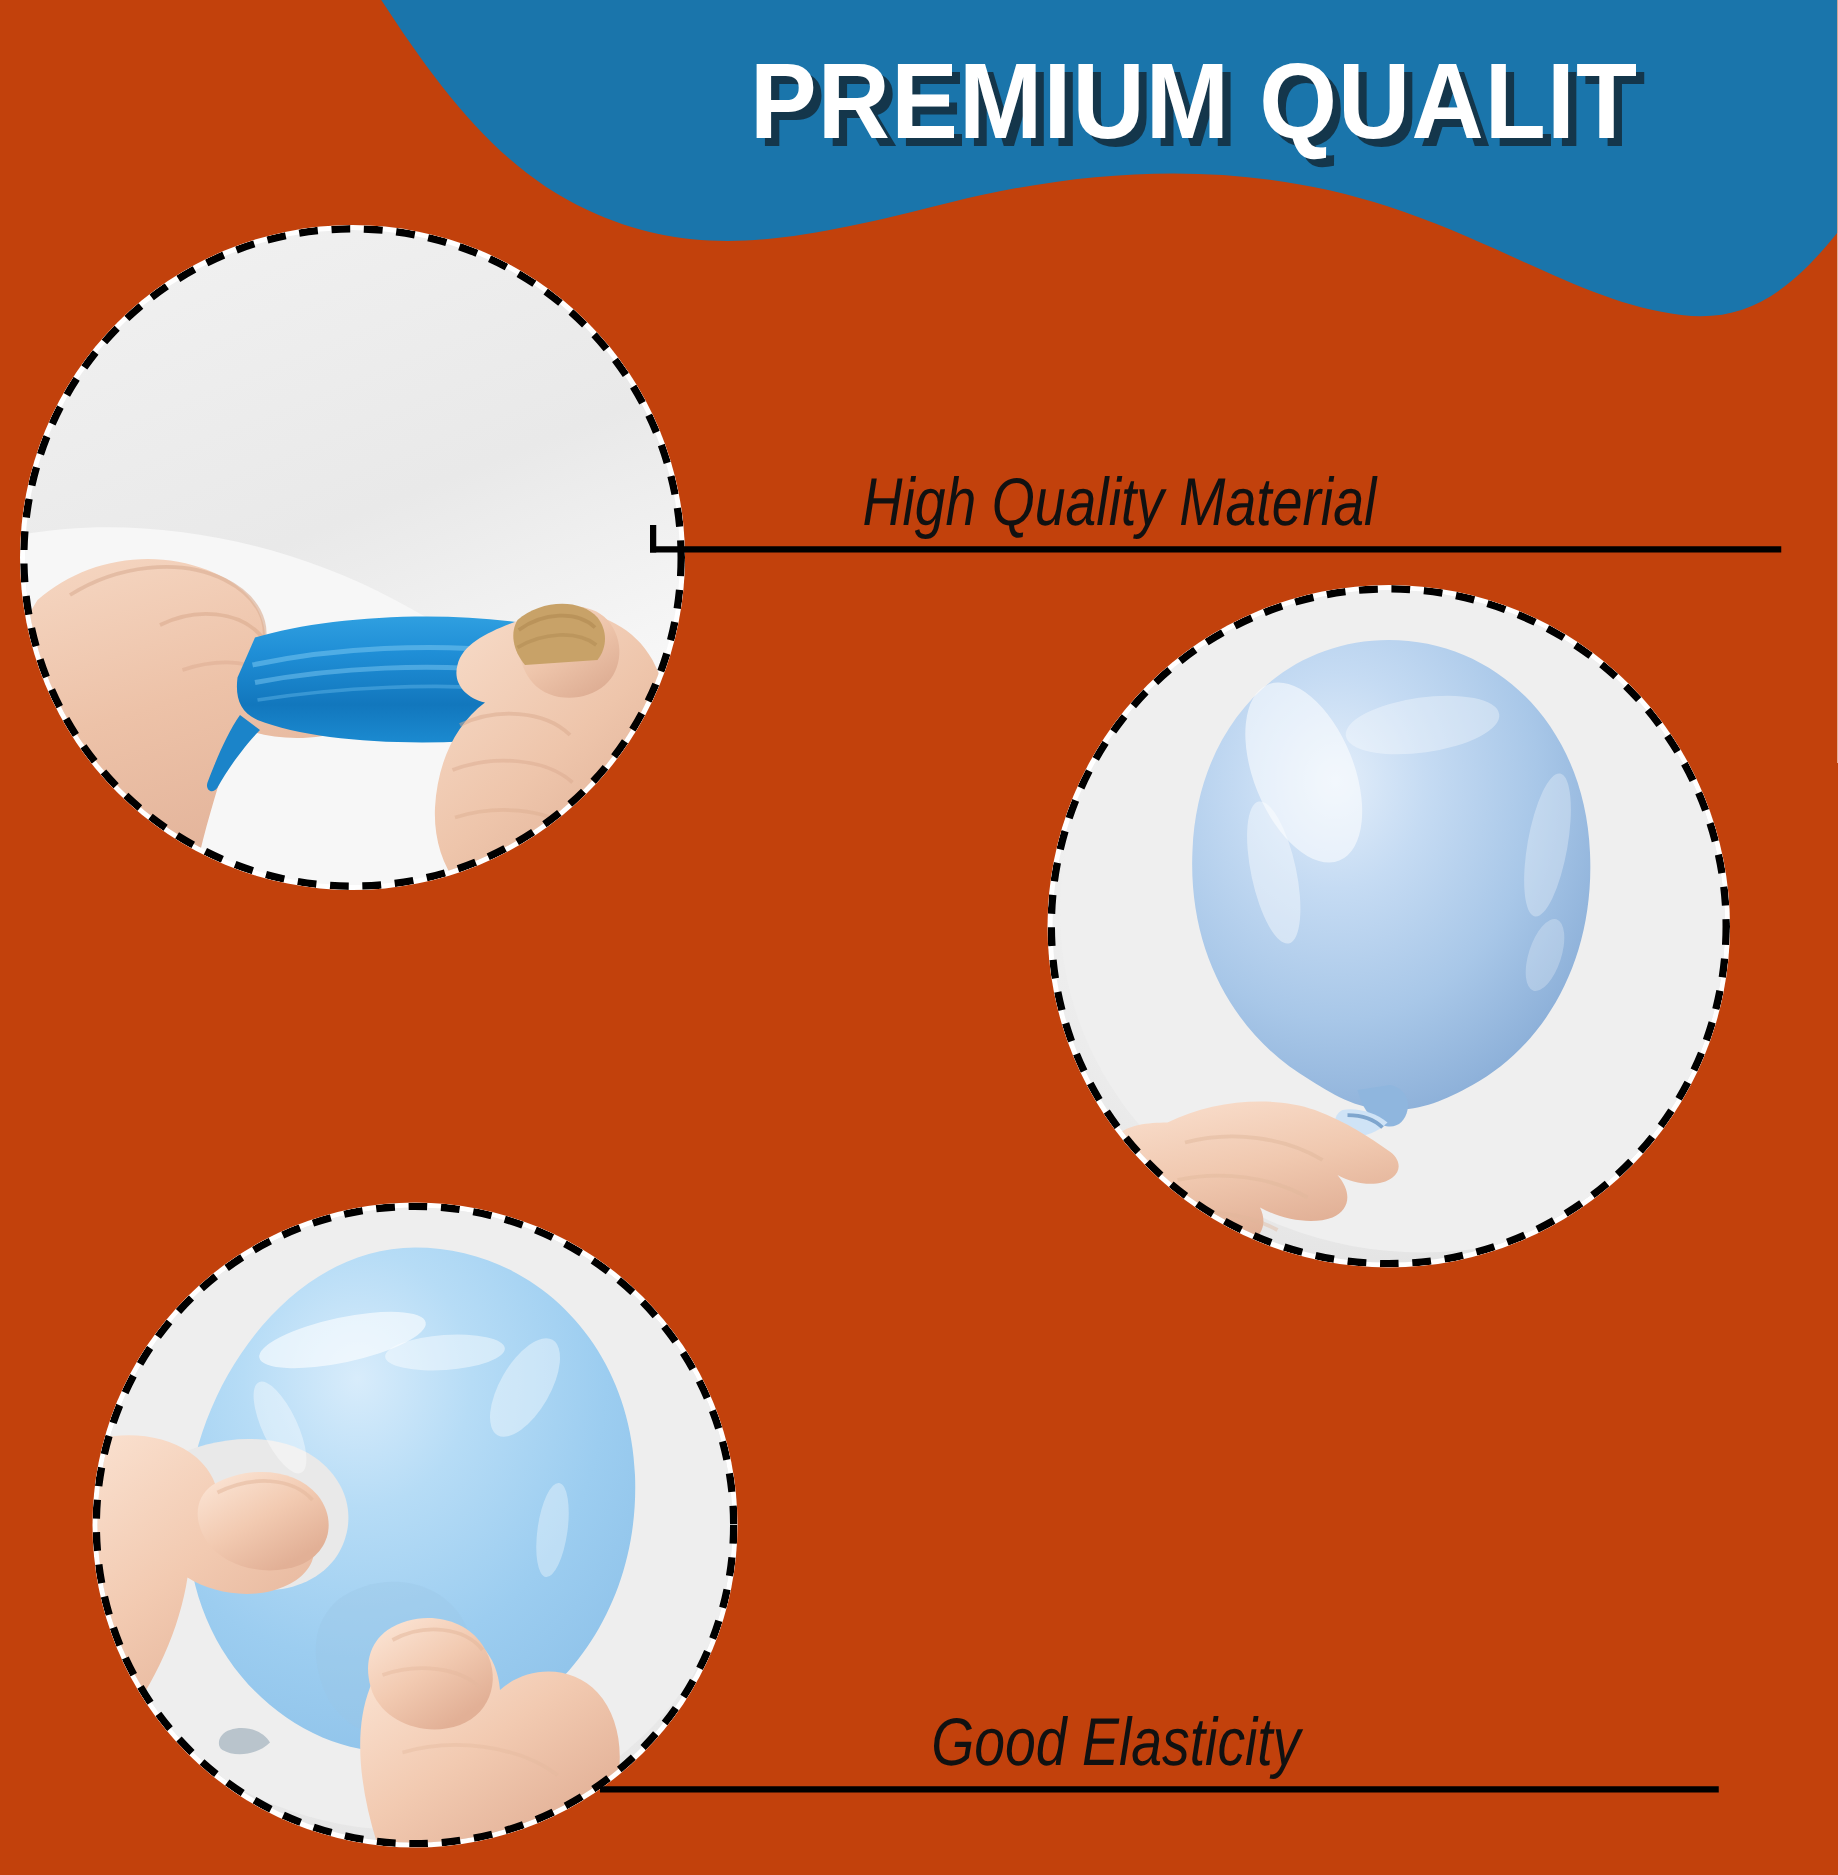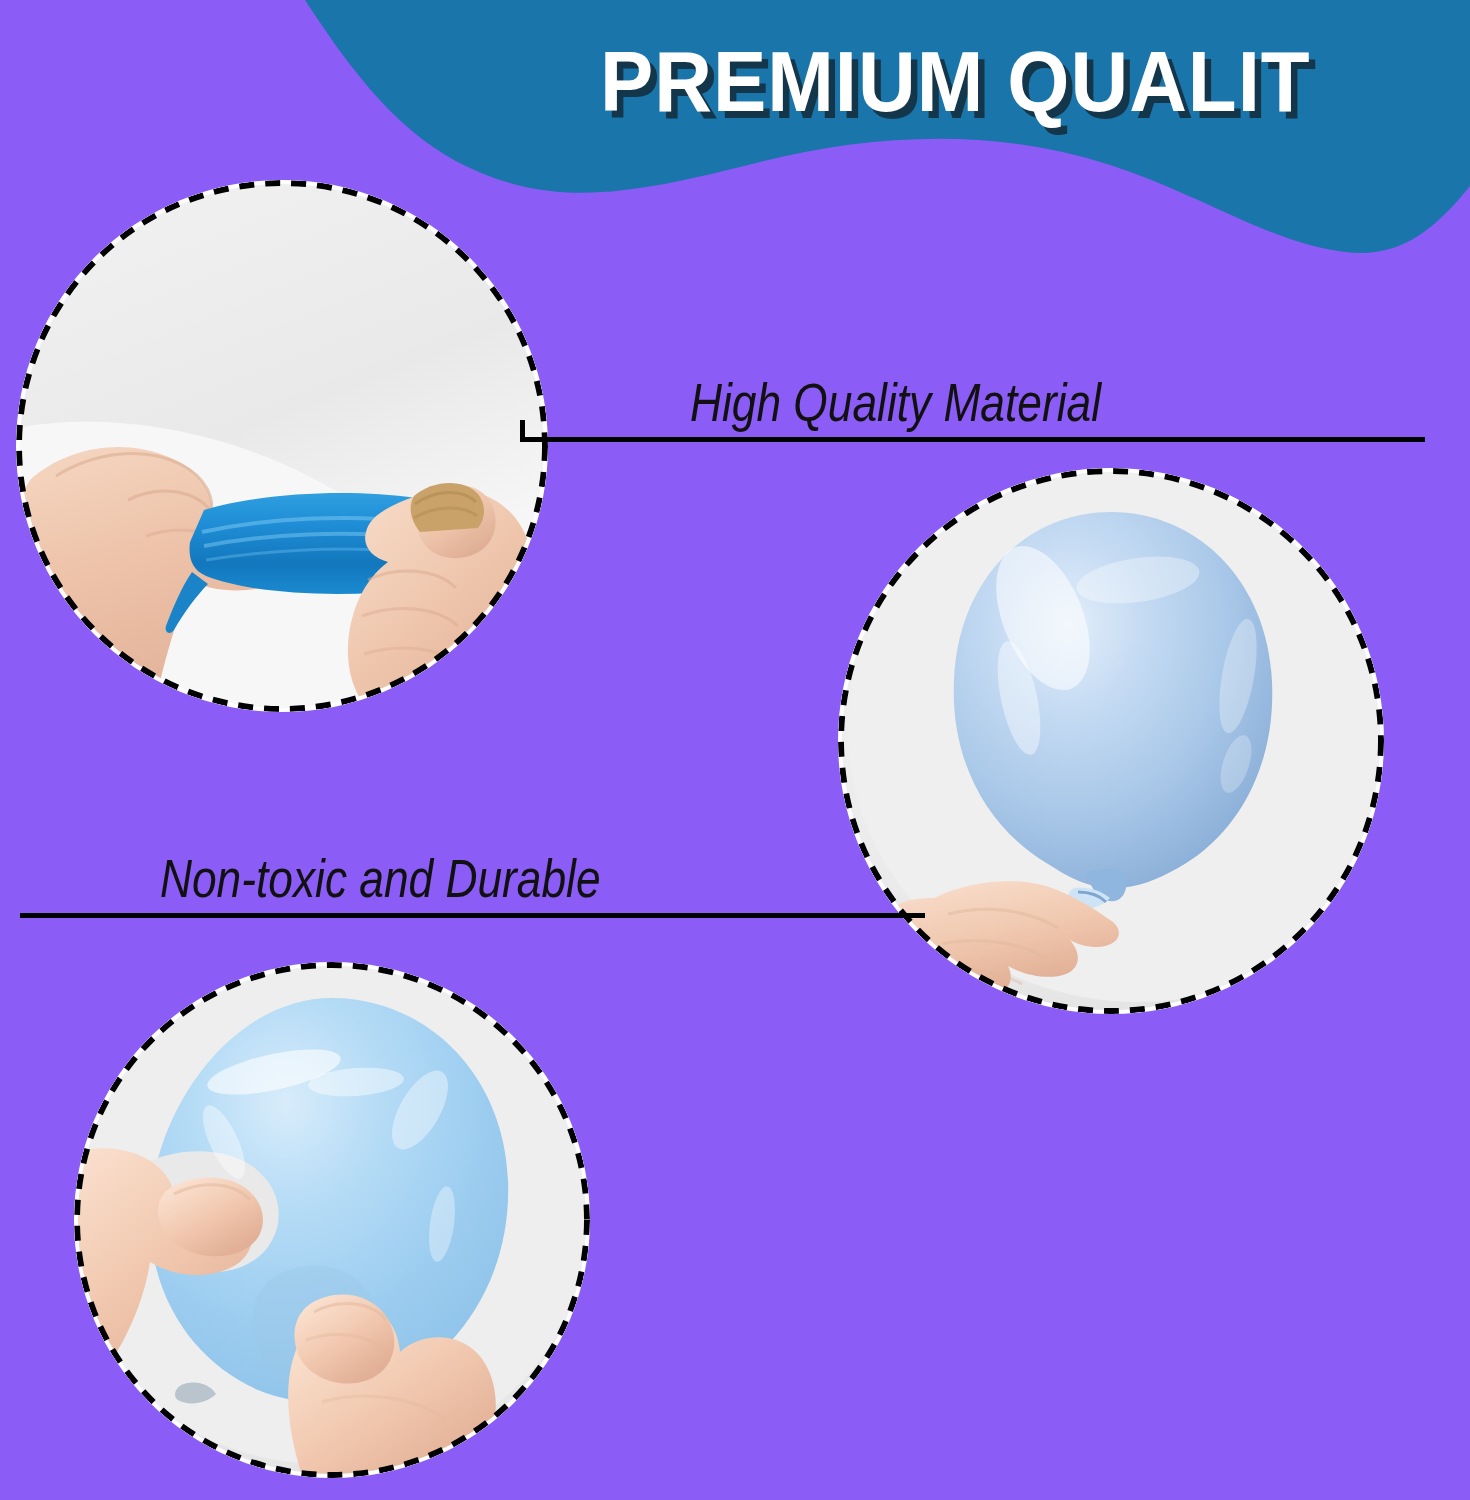--- a/index.html
+++ b/index.html
@@ -7,21 +7,21 @@
     padding: 0;
     background: #ffffff;
   }
   body {
     font-family: "Liberation Sans", sans-serif;
   }
   #page {
     position: relative;
     width: 1470px;
     height: 1500px;
-    background: #8b5cf6;
+    background: #c2410c;
     overflow: hidden;
   }
 
   
   #header-wave {
     position: absolute;
     left: 0;
     top: 0;
     width: 1470px;
     height: 280px;
@@ -324,19 +324,19 @@
       <circle cx="258" cy="258" r="255" fill="none" stroke="#000000" stroke-width="6" stroke-dasharray="15 11" stroke-linecap="butt"></circle>
     </svg>
   </div>
 
   <div class="callout" style="left:520px; top:352px; width:905px; height:90px;text-align:right;">
     <div class="tick" style="left:0; bottom:0; height:22px;"></div>
     <div class="rule" style="width:905px;"></div>
     <div class="caption caption-left" style="left:170px;">High Quality Material</div>
   </div>
 
-  <div class="callout" style="left:20px; top:828px; width:905px; height:90px;">
-    <div class="rule" style="width:905px;"></div>
-    <div class="caption caption-left" style="left:140px;">Non-toxic and Durable</div>
-  </div>
-
+
+  <div class="callout" style="left:480px; top:1348px; width:895px; height:86px;">
+    <div class="rule" style="width:895px;"></div>
+    <div class="caption caption-left" style="left:265px;">Good Elasticity</div>
+  </div>
 
 </div>
 
 </body></html>

